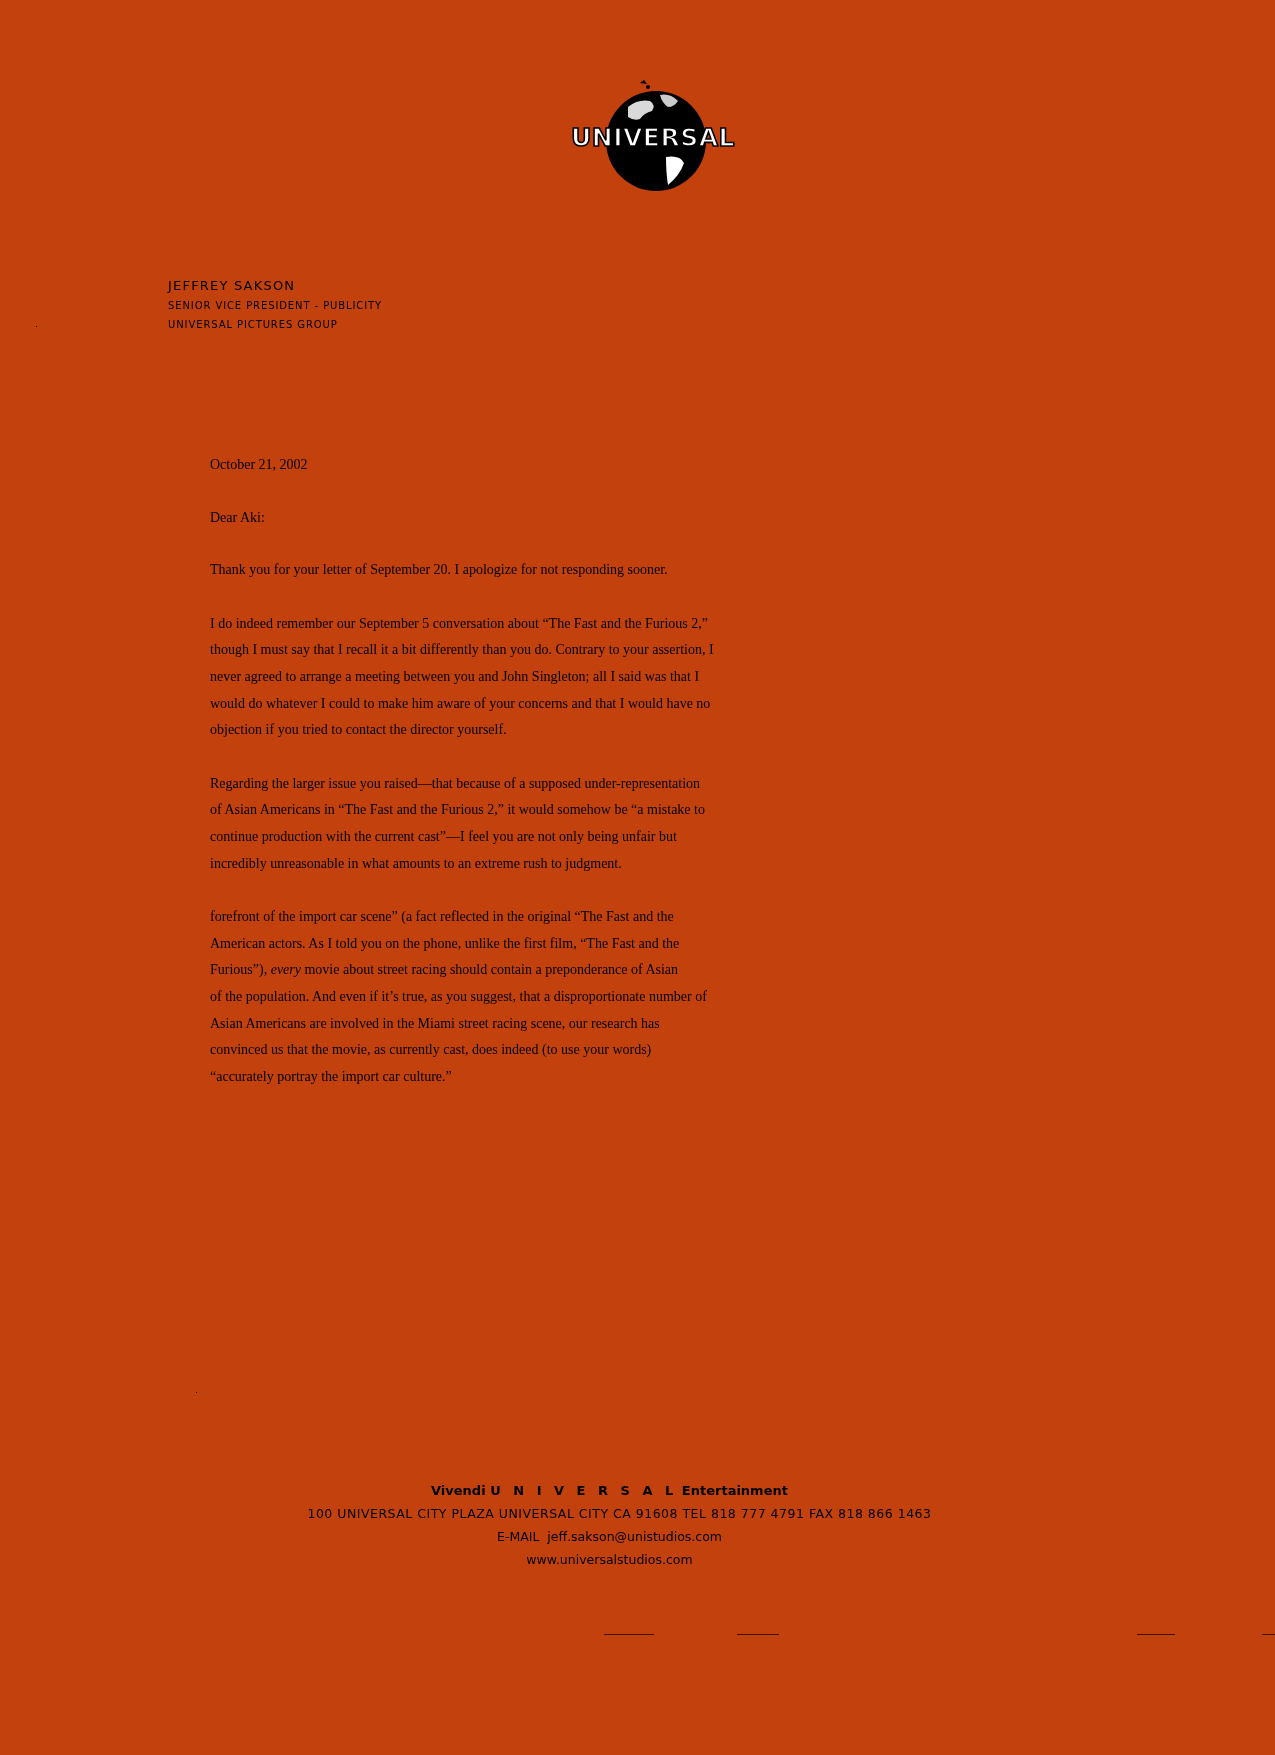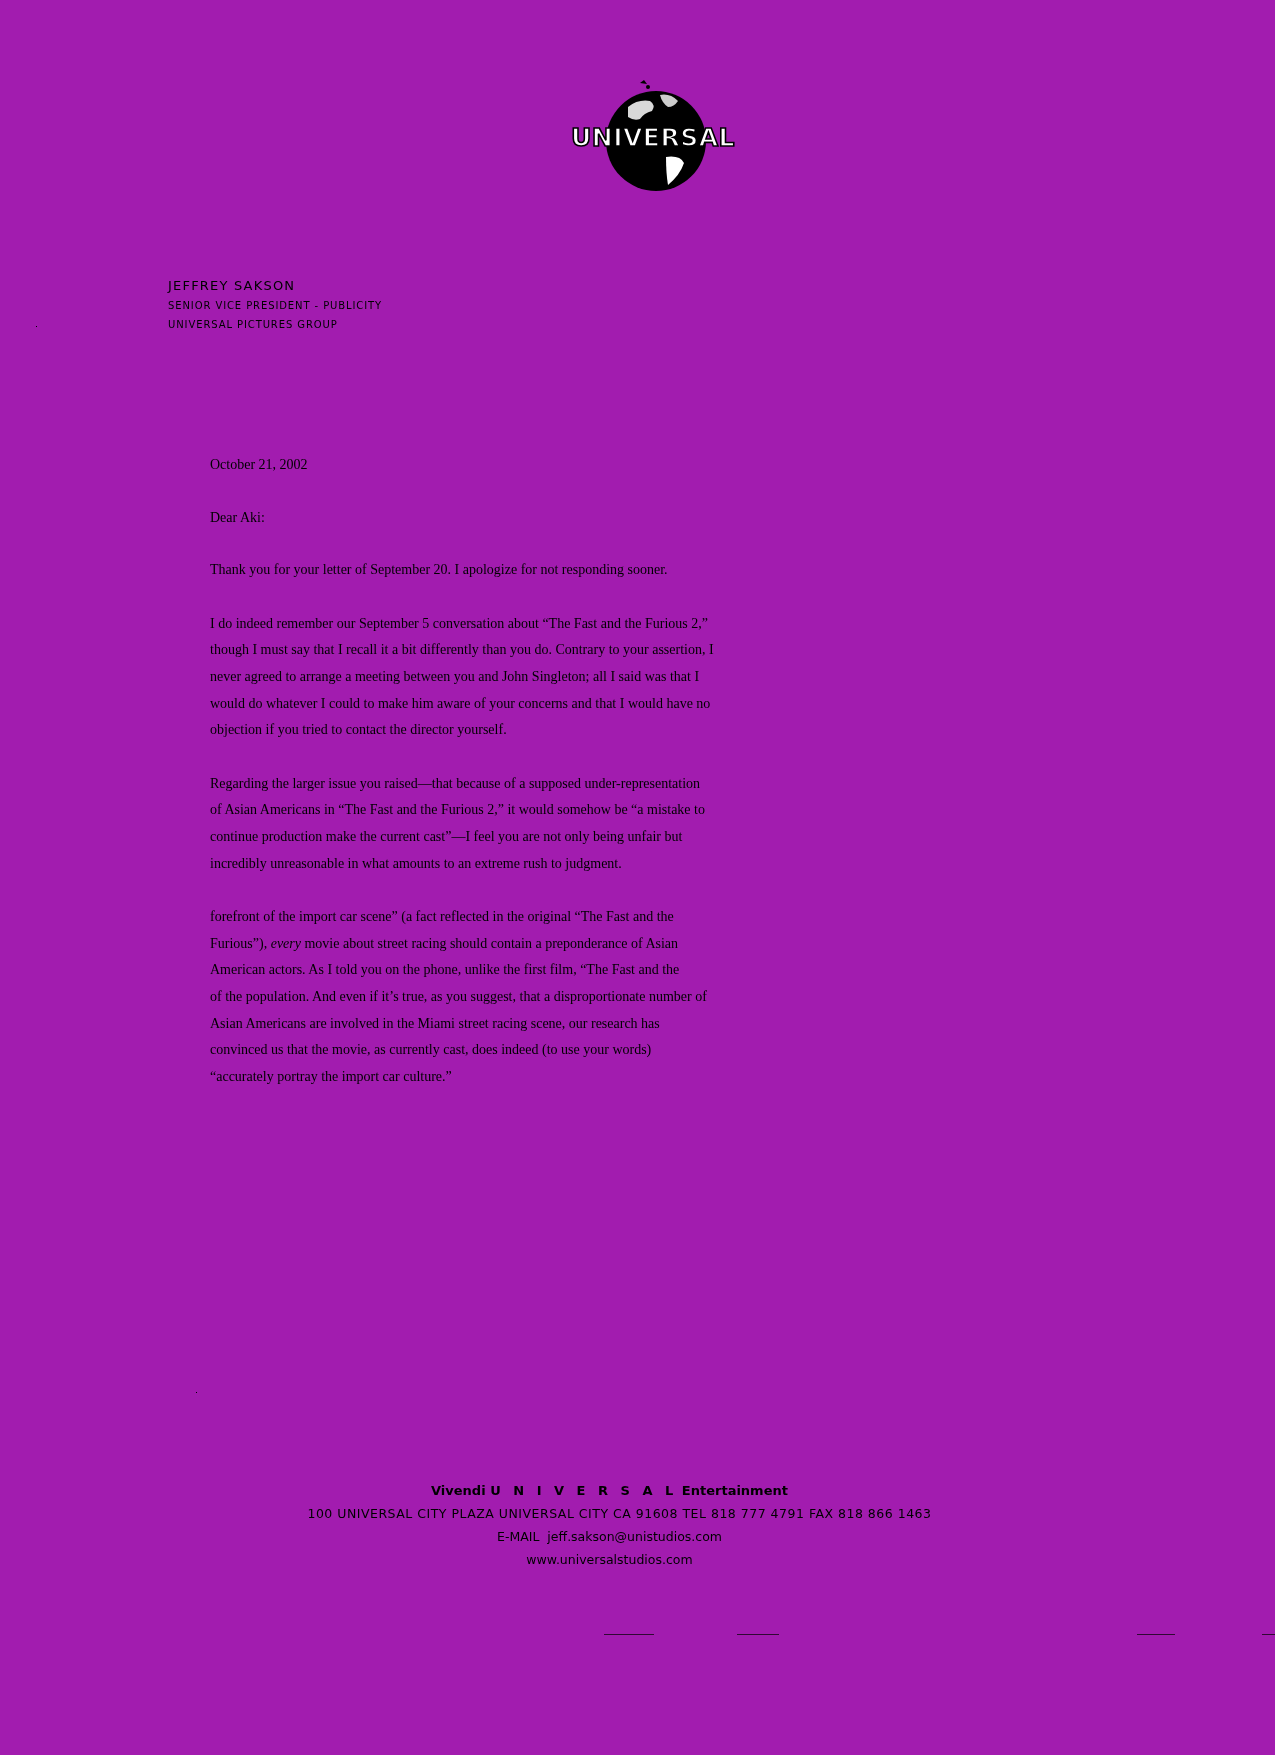--- a/index.html
+++ b/index.html
@@ -1,17 +1,17 @@
 <!DOCTYPE html>
 <html><head>
   <meta charset="utf-8">
   <style>
     html, body { margin: 0; padding: 0; background: #ffffff; }
     body { width: 1275px; height: 1755px; position: relative; overflow: hidden; color: #000; }
-    .page { position: absolute; left: 0; top: 0; width: 1275px; height: 1755px; background: #a21caf; }
+    .page { position: absolute; left: 0; top: 0; width: 1275px; height: 1755px; background: #c2410c; }
 
     
     .logo { position: absolute; left: 548px; top: 75px; width: 210px; height: 125px; }
     .logo svg { width: 100%; height: 100%; display: block; }
 
     
     .sender { position: absolute; left: 168px; top: 276px; font-family: "DejaVu Sans", sans-serif; }
     .sender .name { font-size: 13px; font-weight: normal; letter-spacing: 1.2px; line-height: 20px; }
     .sender .line { font-size: 10px; letter-spacing: 0.9px; line-height: 19px; }
 
@@ -80,28 +80,28 @@
       <span class="ln">I do indeed remember our September 5 conversation about “The Fast and the Furious 2,”</span>
       <span class="ln">though I must say that I recall it a bit differently than you do. Contrary to your assertion, I</span>
       <span class="ln">never agreed to arrange a meeting between you and John Singleton; all I said was that I</span>
       <span class="ln">would do whatever I could to make him aware of your concerns and that I would have no</span>
       <span class="ln">objection if you tried to contact the director yourself.</span>
     </p>
 
     <p>
       <span class="ln">Regarding the larger issue you raised—that because of a supposed under-representation</span>
       <span class="ln">of Asian Americans in “The Fast and the Furious 2,” it would somehow be “a mistake to</span>
-      <span class="ln">continue production make the current cast”—I feel you are not only being unfair but</span>
+      <span class="ln">continue production with the current cast”—I feel you are not only being unfair but</span>
       <span class="ln">incredibly unreasonable in what amounts to an extreme rush to judgment.</span>
     </p>
 
     <p>
       <span class="ln">forefront of the import car scene” (a fact reflected in the original “The Fast and the</span>
+      <span class="ln">American actors. As I told you on the phone, unlike the first film, “The Fast and the</span>
       <span class="ln"><span>Furious”), </span><em>every</em><span> movie about street racing should contain a preponderance of Asian</span></span>
-      <span class="ln">American actors. As I told you on the phone, unlike the first film, “The Fast and the</span>
       <span class="ln">of the population. And even if it’s true, as you suggest, that a disproportionate number of</span>
       <span class="ln">Asian Americans are involved in the Miami street racing scene, our research has</span>
       <span class="ln">convinced us that the movie, as currently cast, does indeed (to use your words)</span>
       <span class="ln">“accurately portray the import car culture.”</span>
     </p>
   </div>
 
   <div class="footer">
     <div class="company">
       <span>Vivendi</span>

